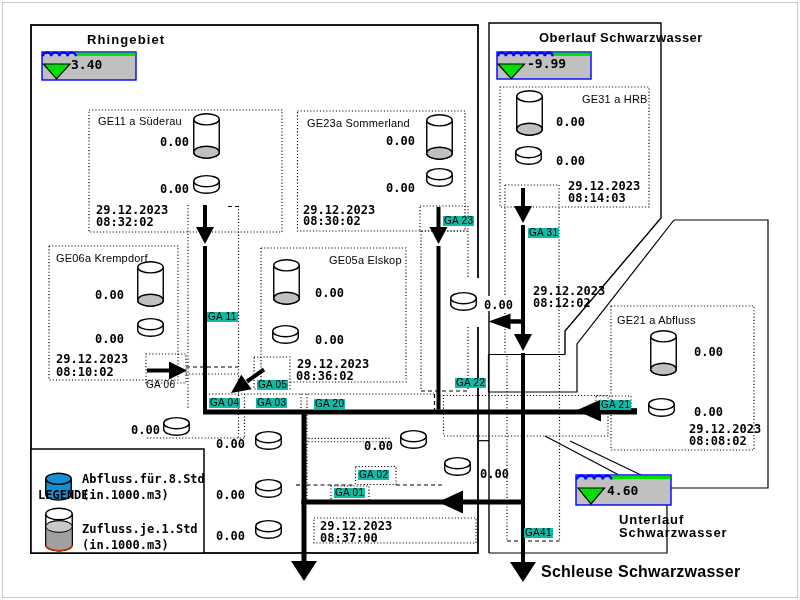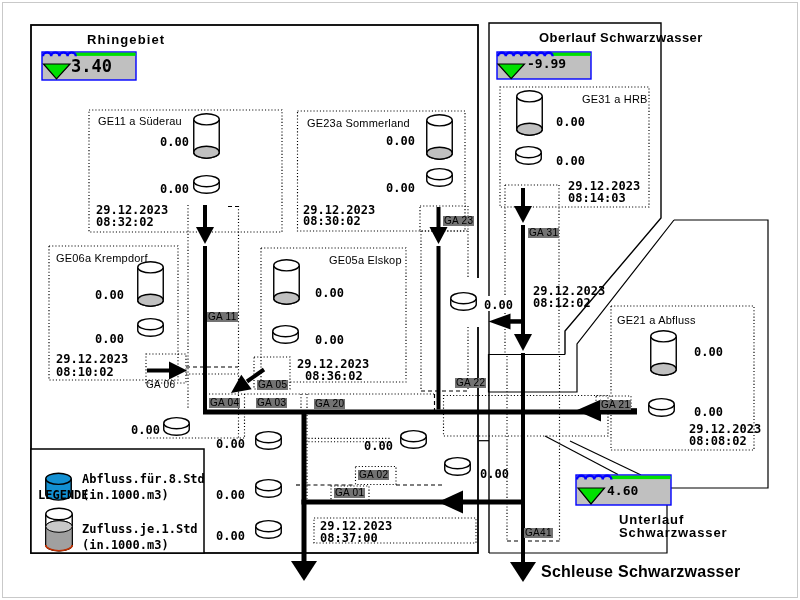--- a/index.html
+++ b/index.html
@@ -3,21 +3,21 @@
 <meta charset="utf-8">
 <style>
   html,body{margin:0;padding:0;background:#fff;}
   #stage{position:relative;width:800px;height:600px;background:#fff;overflow:hidden;
          font-family:"Liberation Sans",sans-serif;}
   #frame{position:absolute;left:2px;top:2px;width:794px;height:594px;border:1px solid #c9c9c9;}
   #shapes{position:absolute;left:0;top:0;}
   .txt{position:absolute;white-space:pre;color:#000;line-height:1;}
   .title{font-weight:bold;font-size:13px;letter-spacing:1.1px;margin-left:44px;}
   .slabel{font-size:11px;letter-spacing:0.2px;}
-  .galabel{font-size:10px;letter-spacing:0.3px;background:#737373;padding:0 1px;}
+  .galabel{font-size:10px;letter-spacing:0.3px;background:#14b8a6;padding:0 1px;}
   .galabel.nobg{background:transparent;}
   .num{font-family:"DejaVu Sans Mono",monospace;font-weight:bold;font-size:12px;}
   .numbg{background:#fff;}
   .leg{font-family:"DejaVu Sans Mono",monospace;font-weight:bold;font-size:12px;}
   .small-title{font-weight:bold;font-size:16px;letter-spacing:0.25px;}
 </style>
 </head>
 <body>
 
 <div id="stage">
@@ -206,21 +206,21 @@
     <g>
       <path d="M45.75,514 V545 a13.25,5.8 0 0 0 26.5,0 V514" fill="#ffffff" stroke="#000" stroke-width="1.4"></path>
       <path d="M45.75,526.5 V545 a13.25,5.8 0 0 0 26.5,0 V526.5 a13.25,5.8 0 0 0 -26.5,0" fill="#A0A0A0" stroke="#000" stroke-width="1"></path>
       <ellipse cx="59" cy="526.5" rx="13.25" ry="5.8" fill="#C8C8C8" stroke="#000" stroke-width="1"></ellipse>
       <path d="M45.75,545 a13.25,5.8 0 0 0 26.5,0" fill="none" stroke="#C03000" stroke-width="1.6"></path>
       <ellipse cx="59" cy="514" rx="13.25" ry="5.8" fill="#ffffff" stroke="#000" stroke-width="1.4"></ellipse>
     </g>
   </svg>
 
   <div class="txt title" style="left:43px;top:33px;">Rhingebiet</div>
-  <div class="txt num" style="left:71px;top:58px;font-size:17px;">3.40</div>
+  <div class="txt num" style="left:71px;top:58px;font-size:13px;">3.40</div>
 
   <div class="txt title" style="left:495px;top:31px;letter-spacing:0.45px;">Oberlauf Schwarzwasser</div>
   <div class="txt num" style="left:527px;top:57px;font-size:13px;">-9.99</div>
 
   <div class="txt title" style="left:575px;top:513px;letter-spacing:0.9px;">Unterlauf</div>
   <div class="txt title" style="left:575px;top:526px;letter-spacing:0.9px;">Schwarzwasser</div>
   <div class="txt num" style="left:607px;top:484px;font-size:13px;">4.60</div>
 
   <div class="txt small-title" style="left:541px;top:564px;">Schleuse Schwarzwasser</div>
 
@@ -239,21 +239,21 @@
   <div class="txt slabel" style="left:56px;top:253px;">GE06a Krempdorf</div>
   <div class="txt num" style="left:95px;top:289px;">0.00</div>
   <div class="txt num" style="left:95px;top:333px;">0.00</div>
   <div class="txt num" style="left:56px;top:353px;">29.12.2023</div>
   <div class="txt num" style="left:56px;top:366px;">08:10:02</div>
 
   <div class="txt slabel" style="left:329px;top:255px;">GE05a Elskop</div>
   <div class="txt num" style="left:315px;top:287px;">0.00</div>
   <div class="txt num" style="left:315px;top:334px;">0.00</div>
   <div class="txt num" style="left:297px;top:358px;">29.12.2023</div>
-  <div class="txt num" style="left:305px;top:370px;text-align:right;">08:36:02</div>
+  <div class="txt num" style="left:296px;top:370px;text-align:right;">08:36:02</div>
 
   <div class="txt slabel" style="left:582px;top:94px;">GE31 a HRB</div>
   <div class="txt num" style="left:556px;top:116px;">0.00</div>
   <div class="txt num" style="left:556px;top:155px;">0.00</div>
   <div class="txt num" style="left:568px;top:180px;">29.12.2023</div>
   <div class="txt num" style="left:568px;top:192px;">08:14:03</div>
 
   <div class="txt slabel" style="left:617px;top:315px;">GE21 a Abfluss</div>
   <div class="txt num" style="left:694px;top:346px;">0.00</div>
   <div class="txt num" style="left:694px;top:406px;">0.00</div>

